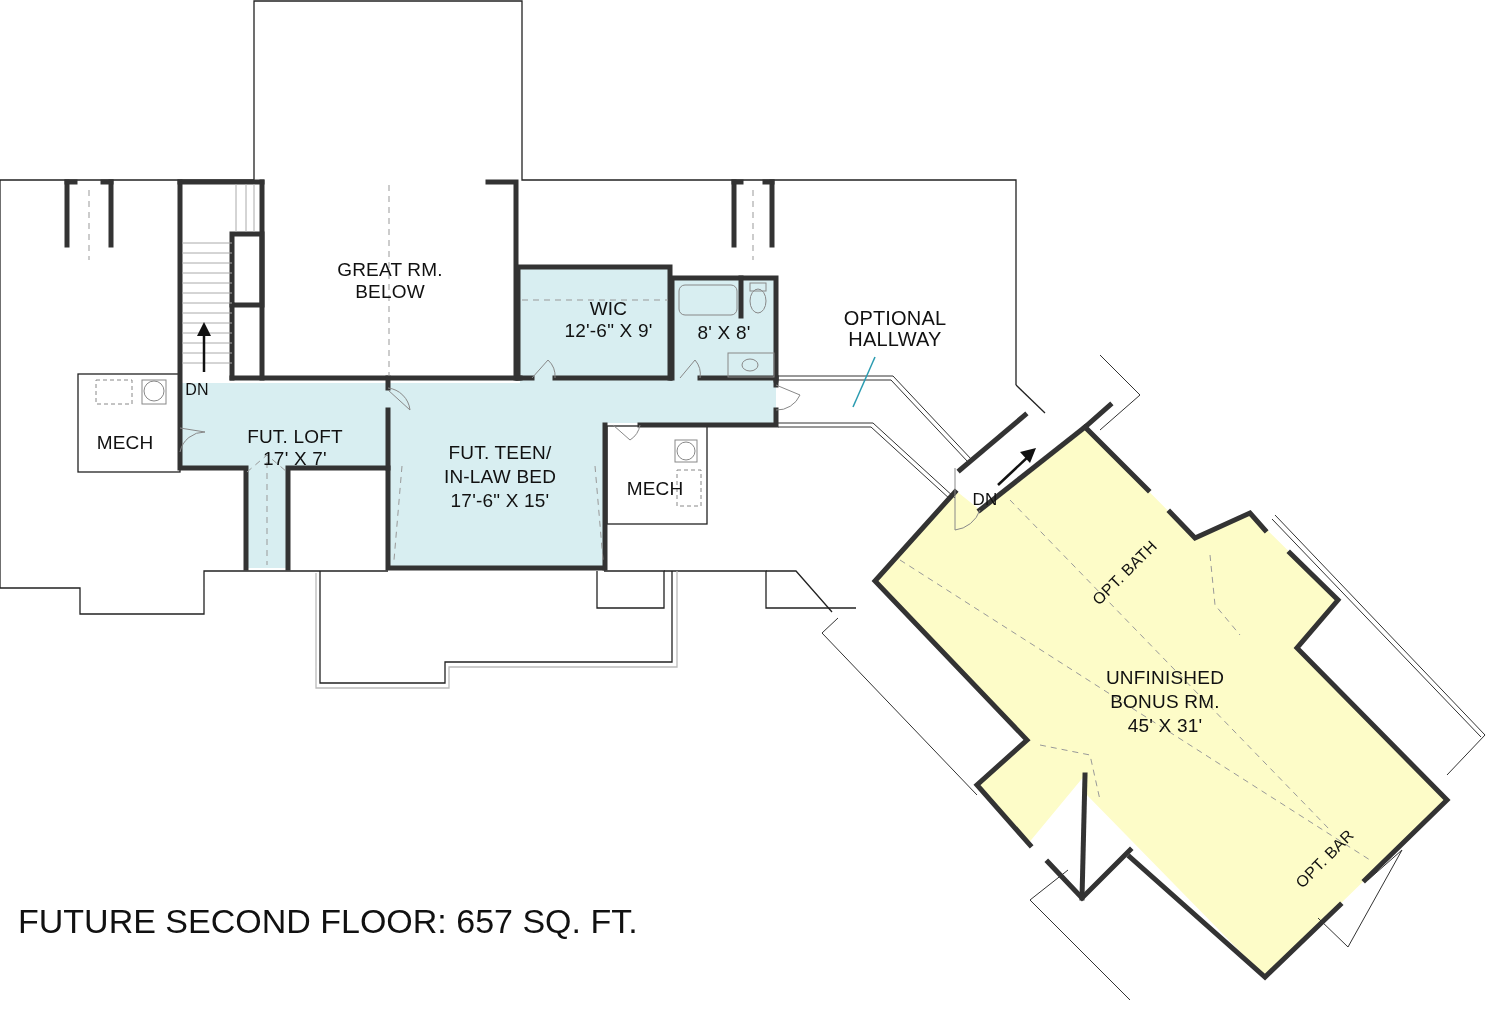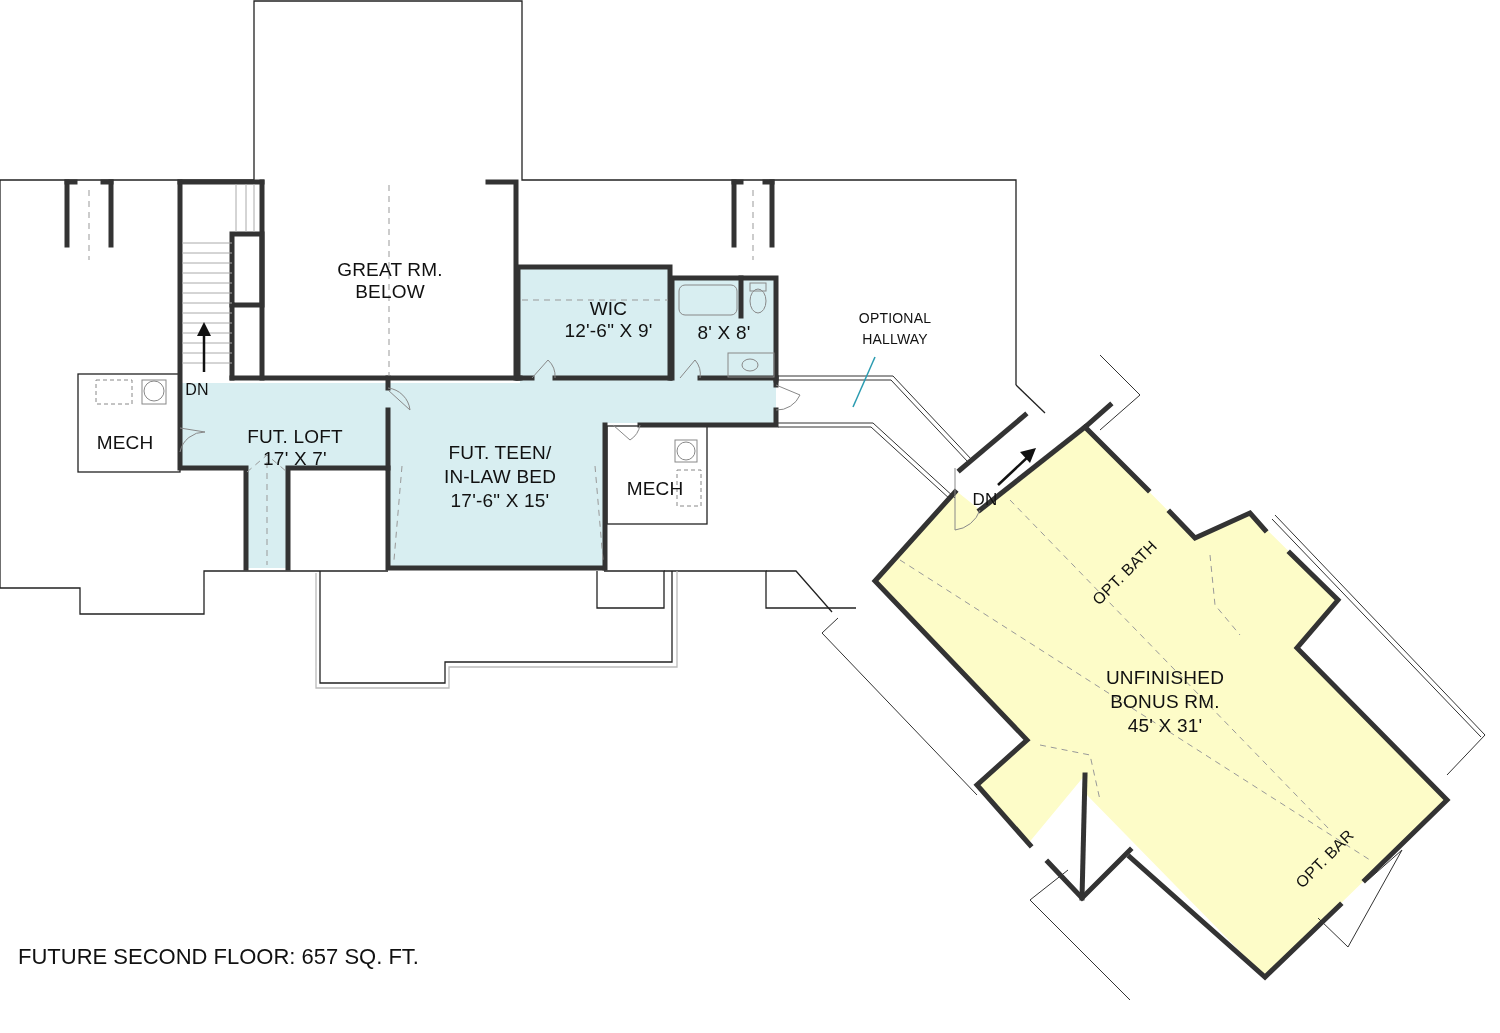--- a/index.html
+++ b/index.html
@@ -3,21 +3,21 @@
   <meta charset="utf-8">
   <style>
     html, body { margin: 0; padding: 0; background: #ffffff; }
     body { width: 1500px; height: 1033px; position: relative; overflow: hidden;
            font-family: "Liberation Sans", sans-serif; color: #111; }
     svg.plan { position: absolute; left: 0; top: 0; }
     .lbl { position: absolute; text-align: center; font-size: 19px; line-height: 22px;
            color: #111; white-space: nowrap; letter-spacing: 0.2px; }
     .lbl span { display: block; }
     .rot { transform-origin: center center; }
-    .footer { position: absolute; left: 18px; top: 940px; font-size: 22px; line-height: 34px; color: #111; text-align: right; }
+    .footer { position: absolute; left: 18px; top: 904px; font-size: 34px; line-height: 34px; color: #111; text-align: right; }
     .footer div { white-space: nowrap; }
   </style>
 </head>
 <body>
 
 <svg class="plan" width="1500" height="1033" viewBox="0 0 1500 1033">
 
   <g fill="none" stroke="#222" stroke-width="1.3">
     <polyline points="0,180 254,180 254,1 522,1 522,180 680,180"></polyline>
     <polyline points="0,180 0,588 80,588 80,614 204,614 204,571 388,571"></polyline>
@@ -178,21 +178,21 @@
 
 <div class="lbl" style="left:520px; top:298px; width:177px;">
   <span>WIC</span>
   <span>12'-6" X 9'</span>
 </div>
 
 <div class="lbl" style="left:676px; top:322px; width:96px;">
   <span>8' X 8'</span>
 </div>
 
-<div class="lbl" style="left:820px; top:308px; width:150px; font-size:14px; line-height:21px;">
+<div class="lbl" style="left:820px; top:308px; width:150px; font-size:20px; line-height:21px;">
   <span>OPTIONAL</span>
   <span>HALLWAY</span>
 </div>
 
 <div class="lbl" style="left:80px; top:432px; width:90px;">
   <span>MECH</span>
 </div>
 
 <div class="lbl" style="left:182px; top:379px; width:30px; font-size:16px;">
   <span>DN</span>

